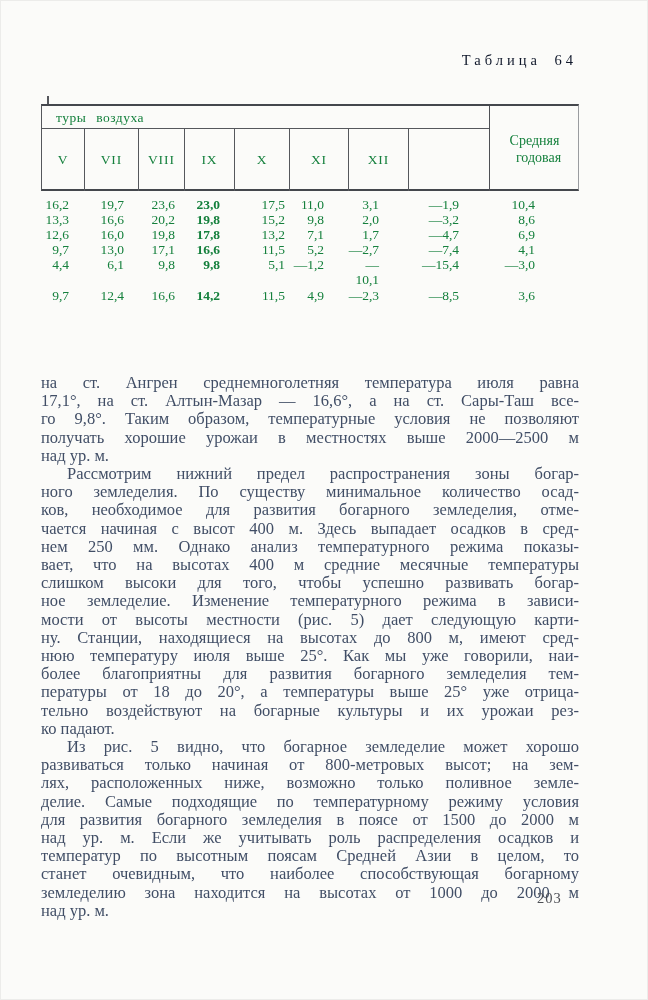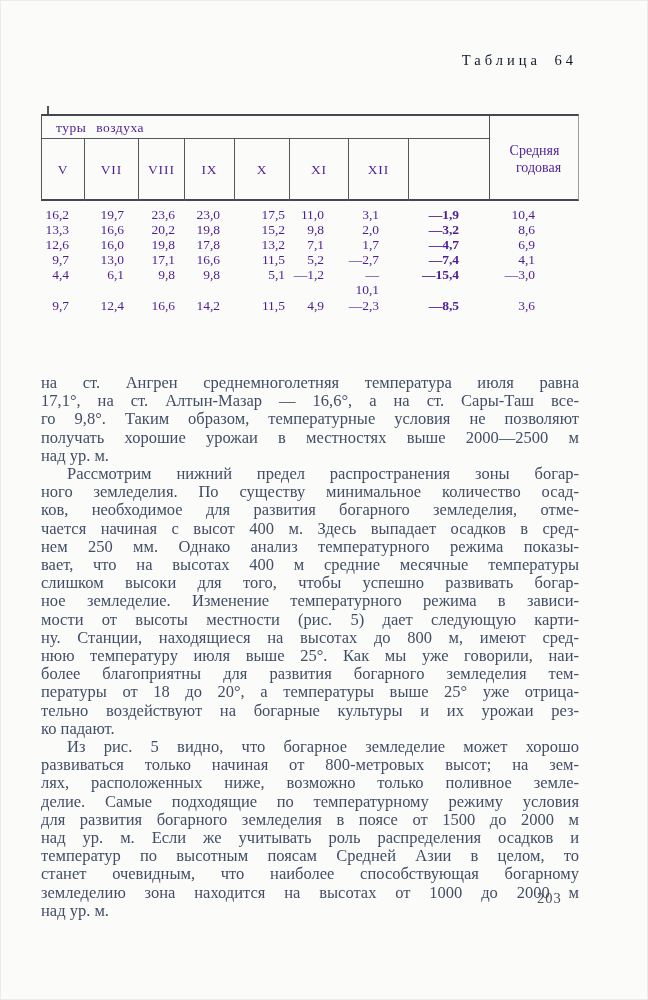--- a/index.html
+++ b/index.html
@@ -14,22 +14,22 @@
     overflow:hidden;
   }
   
   .caption{
     position:absolute;top:51px;right:70px;
     font-size:14.5px;letter-spacing:4px;word-spacing:6px;
     color:#0f172a;white-space:nowrap;
   }
   
   .ttable{
-    position:absolute;left:40px;top:113px;width:538px;
-    color:#4c1d95;
+    position:absolute;left:40px;top:103px;width:538px;
+    color:#15803d;
   }
   .stub{
     position:absolute;left:6px;top:-8px;width:1.5px;height:8px;
     background:#55575c;
   }
   .thead{
     position:relative;height:87px;box-sizing:border-box;
     border-top:2px solid #44474d;
     border-bottom:2px solid #44474d;
     border-left:1px solid #55575c;
@@ -68,25 +68,25 @@
   .tdata{padding-top:6px;}
   .trow{
     display:grid;
     grid-template-columns:43px 54px 46px 50px 55px 59px 60px 80px 91px;
     font-size:13.5px;line-height:15.1px;
   }
   .trow span{text-align:right;}
   .trow span:nth-child(1){padding-right:15px;}
   .trow span:nth-child(2){padding-right:14px;}
   .trow span:nth-child(3){padding-right:9px;text-align:right;}
-  .trow span:nth-child(4){padding-right:14px;}
+  .trow span:nth-child(4){padding-right:14px;font-weight:bold;}
   .trow span:nth-child(5){padding-right:4px;}
   .trow span:nth-child(6){padding-right:24px;}
   .trow span:nth-child(7){padding-right:29px;}
-  .trow span:nth-child(8){padding-right:29px;font-weight:bold;}
+  .trow span:nth-child(8){padding-right:29px;}
   .trow span:nth-child(9){padding-right:44px;}
   
   .bodytext{
     position:absolute;left:40px;top:329px;width:538px;
     font-size:16.5px;line-height:18.2px;
     color:#414e66;
     margin-top:44px;
   }
   .para{margin:0;}
   .ln{text-align:justify;text-align-last:justify;white-space:normal;}

